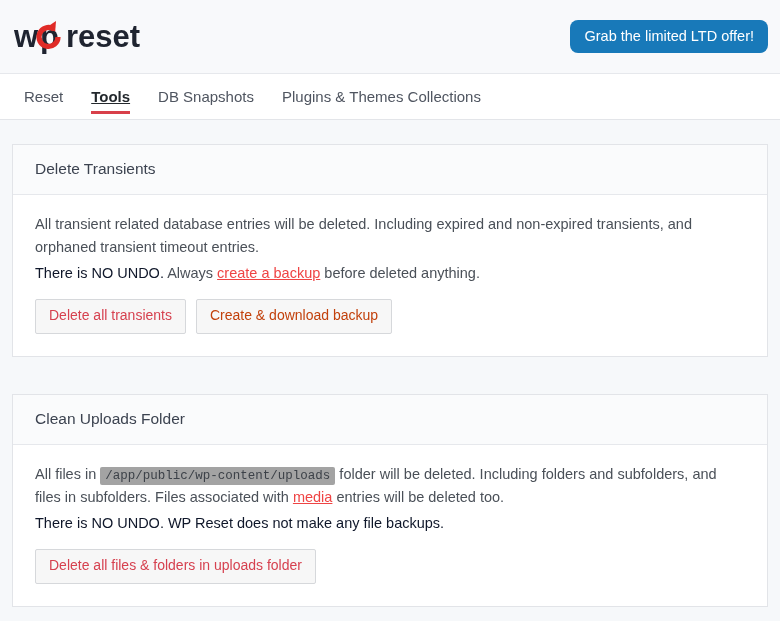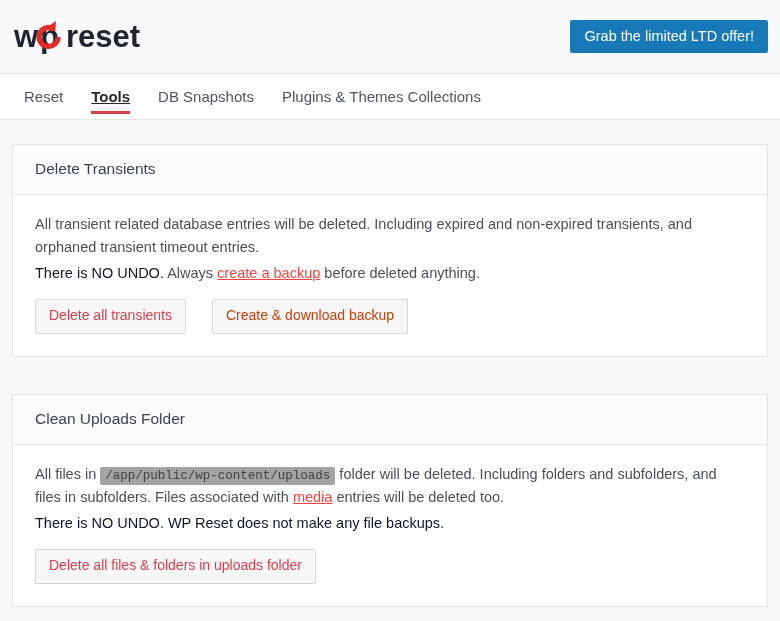--- a/index.html
+++ b/index.html
@@ -31,21 +31,21 @@
     align-items: center;
     position: relative;
     height: 44px;
   }
   .logo-svg { display: block; }
 
   .ltd-button {
     background: #1879b9;
     color: #ffffff;
     border: none;
-    border-radius: 2px;
+    border-radius: 8px;
     font-family: "Liberation Sans", sans-serif;
     font-size: 14.5px;
     padding: 9px 14px 10px 14px;
     cursor: pointer;
     line-height: 1;
     white-space: nowrap;
   }
 
   
   .navbar {
@@ -120,21 +120,21 @@
     font-family: "Liberation Mono", monospace;
     font-size: 12.5px;
     background: #a3a3a3;
     padding: 2px 5px;
     color: #3c4148;
     border-radius: 2px;
   }
   .btn-row {
     margin-top: 14px;
     display: flex;
-    gap: 26px;
+    gap: 10px;
   }
   .btn {
     background: #f7f7f7;
     border: 1px solid #d6d8db;
     border-radius: 2px;
     font-family: "Liberation Sans", sans-serif;
     font-size: 14px;
     padding: 7px 13px 8px 13px;
     cursor: pointer;
     line-height: 1.25;

